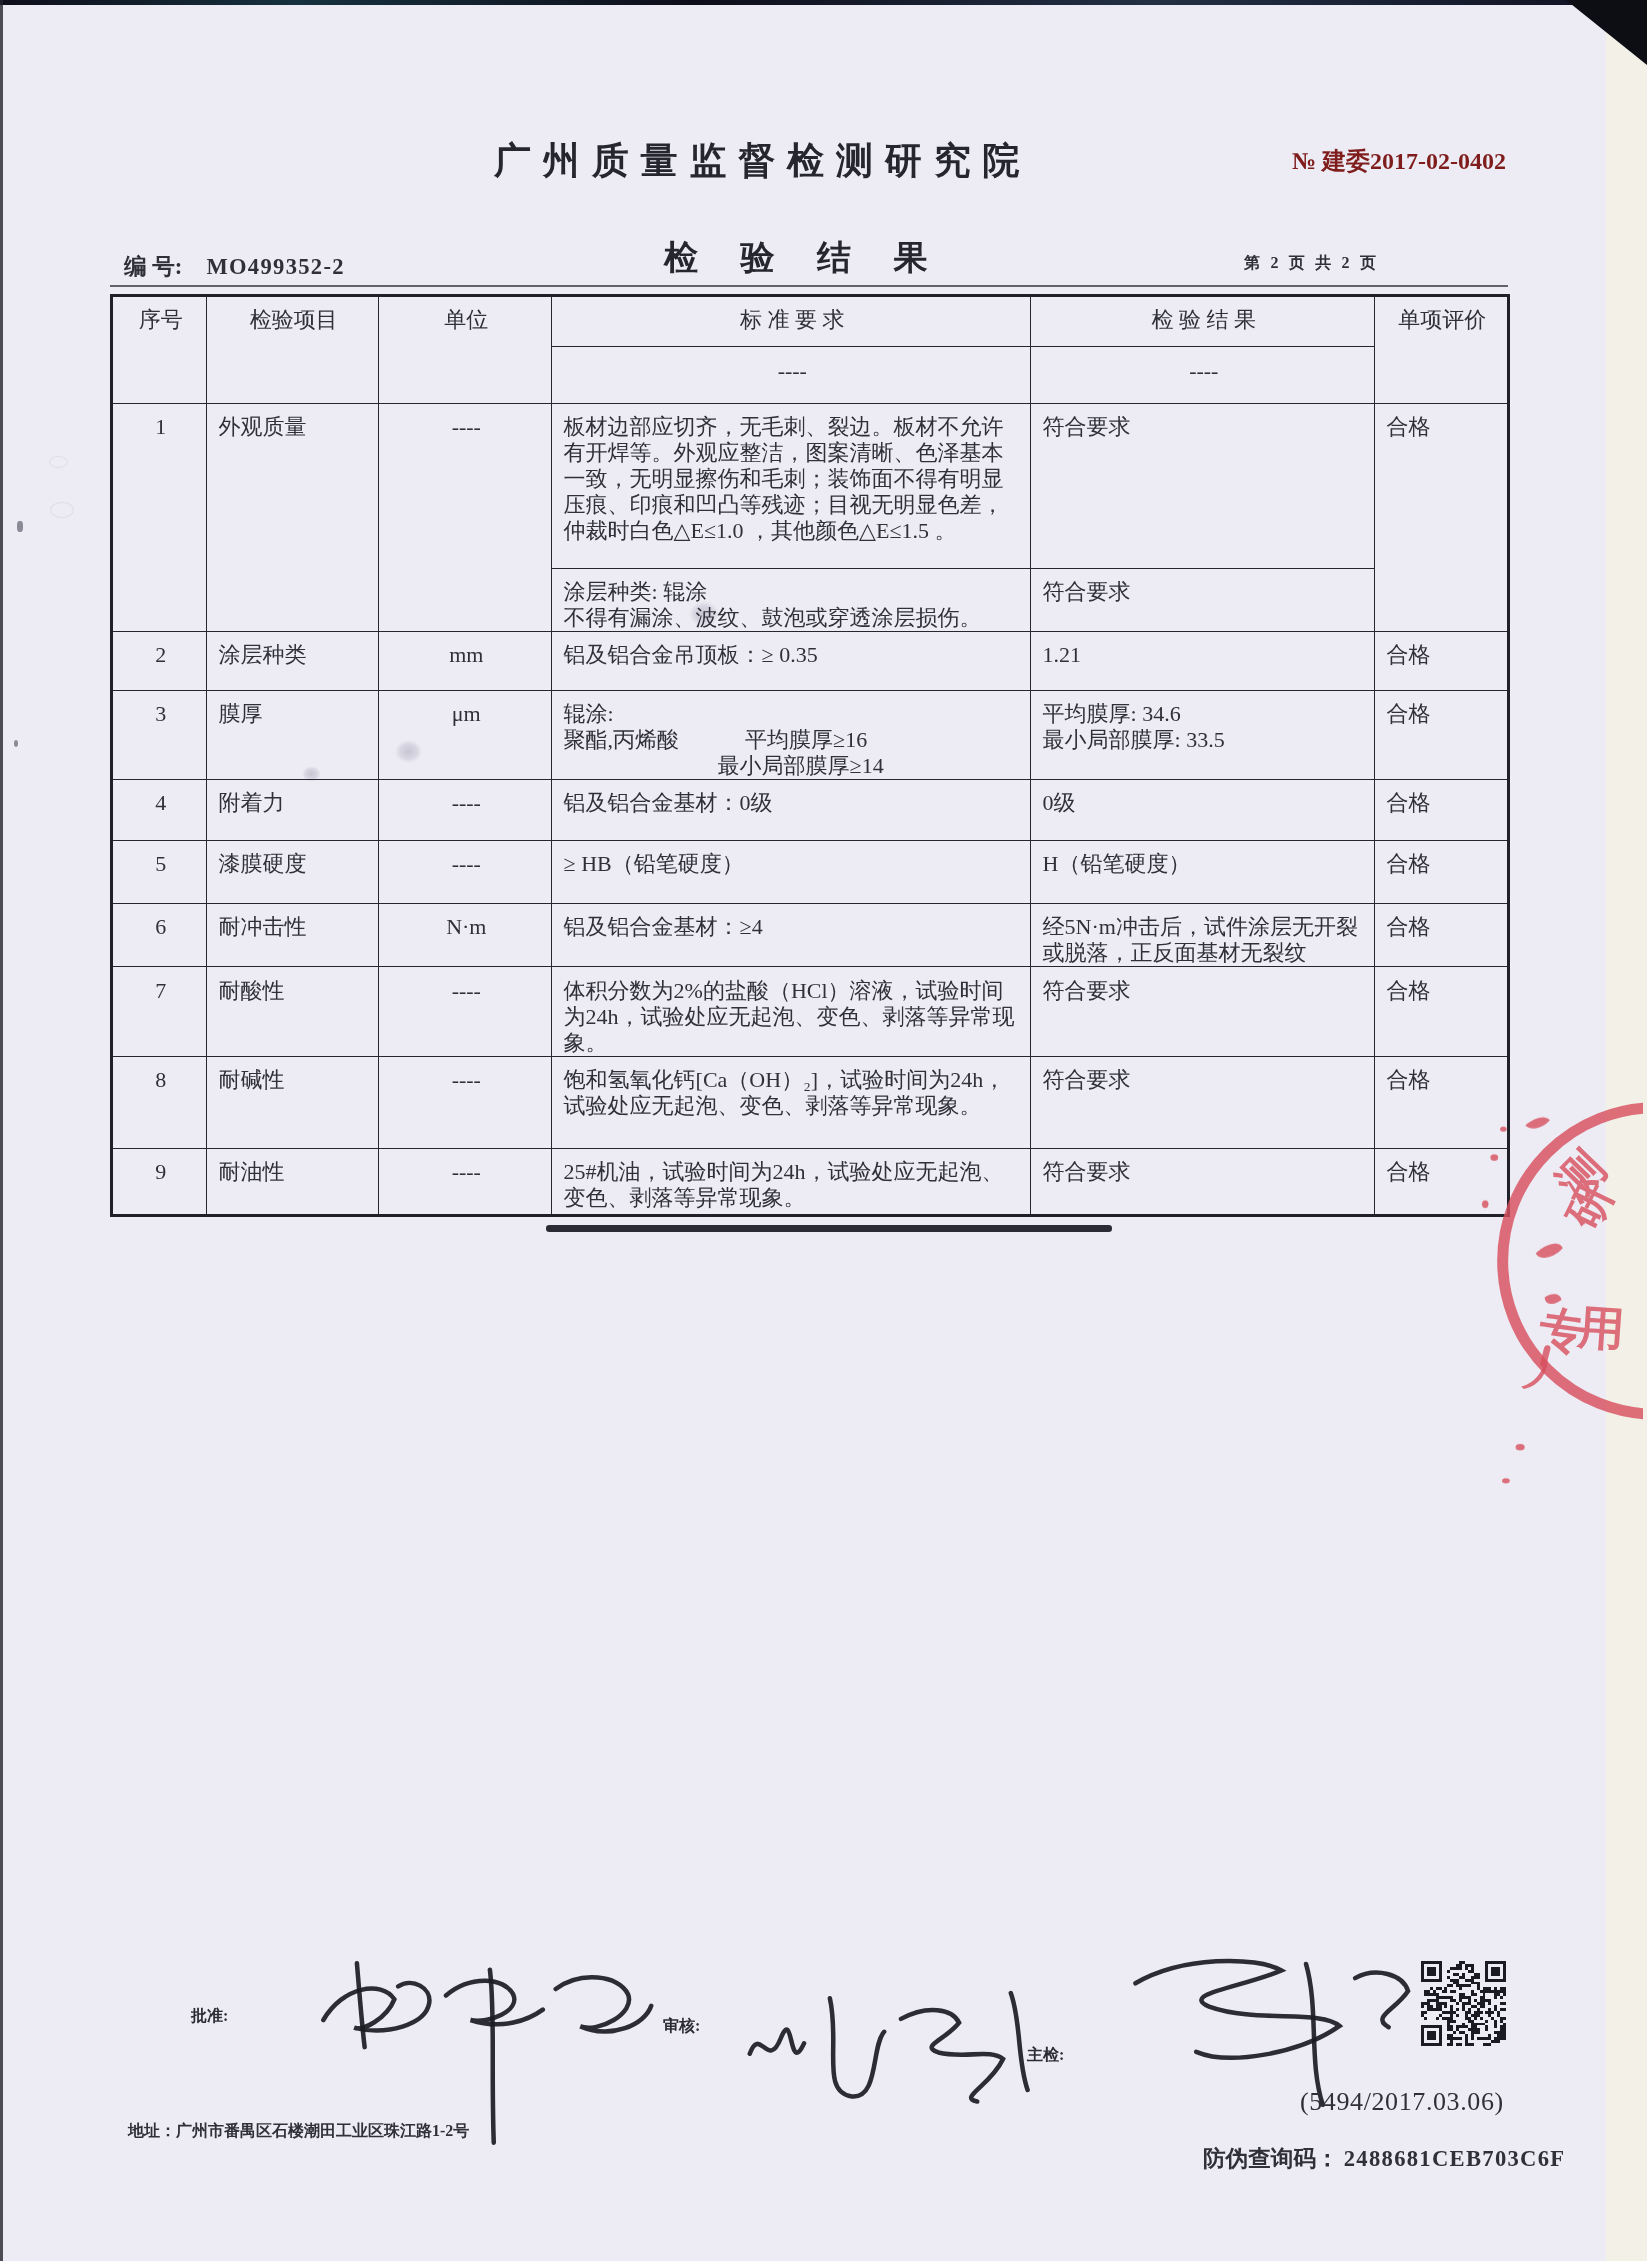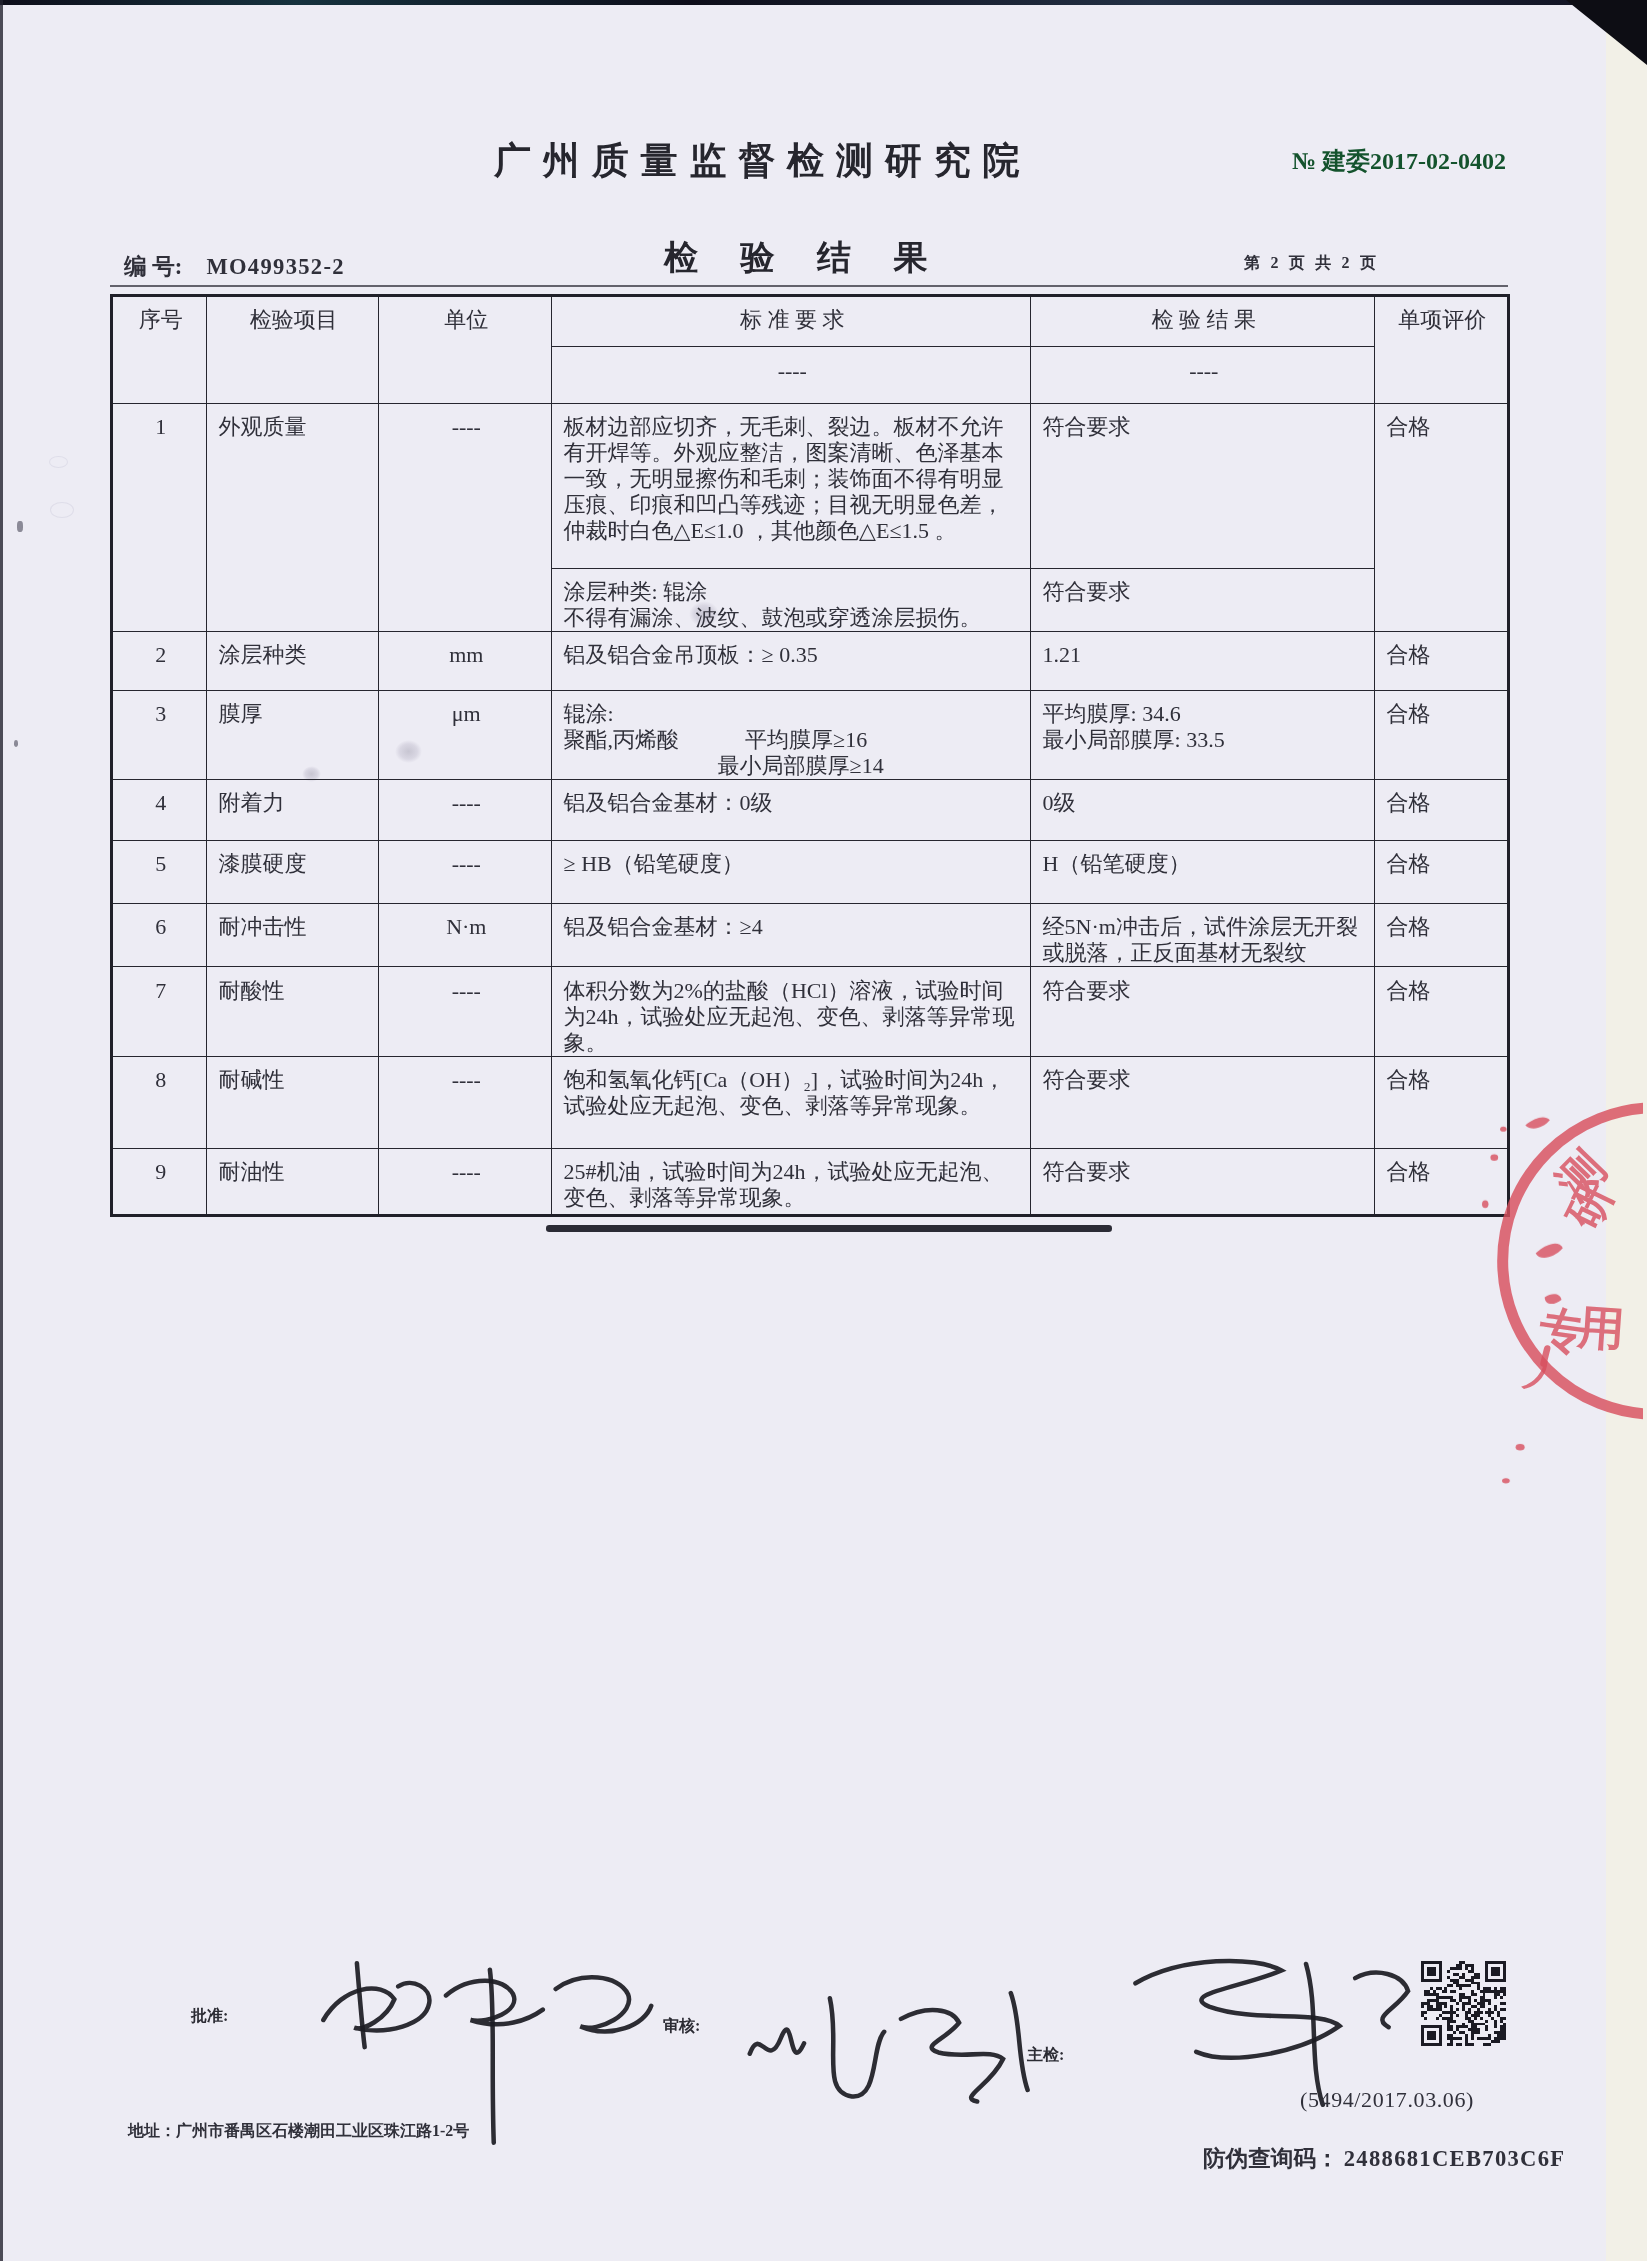--- a/index.html
+++ b/index.html
@@ -13,21 +13,21 @@
   .abs { position:absolute; }
   .paper { left:0; top:3.9px; width:1606px; height:2257px; background:#edecf4; }
   .edge-top { left:0; top:0; width:1647px; height:5.2px;
     background:linear-gradient(90deg,#0e0e1a 0%,#16323e 18%,#0e0e1a 42%,#233044 70%,#101020 100%); }
   .edge-left { left:0; top:0; width:3.2px; height:2261px; background:#23232e; opacity:.8; }
   .corner-tr { right:0; top:0; width:0; height:0;
     border-top:65px solid #0d0d14; border-left:81px solid transparent; }
 
   
   .institute { left:494px; top:136px; font-size:37px; font-weight:600; letter-spacing:1.3px; color:#26262e; }
-  .report-no { left:1292px; top:145px; font-size:24px; font-weight:600; color:#14532d; }
+  .report-no { left:1292px; top:145px; font-size:24px; font-weight:600; color:#7f1d1d; }
   .section-title { left:664px; top:235px; font-size:34px; font-weight:600; letter-spacing:17px; color:#26262e; }
   .serial { left:124px; top:251px; font-size:22.6px; font-weight:600; }
   .serial .v { margin-left:24px; letter-spacing:1.3px; }
   .page-info { left:1244px; top:253px; font-size:16px; letter-spacing:3.2px; font-weight:600; }
 
   
   .ghost-line { left:110px; top:285px; width:1398px; height:1.9px; background:#34343f; opacity:.75; }
   .table-wrap { left:110px; top:294px; }
   table.results { border-collapse:collapse; table-layout:fixed; width:1398px;
     border:3.2px solid #202029; }
@@ -51,21 +51,21 @@
   tr.r6 { height:63px; }
   tr.r7 { height:87px; }
   tr.r8 { height:92px; }
   tr.r9 { height:67px; }
 
   .sep-line { left:546px; top:1225px; width:566px; height:6.5px; background:#2b2b35; border-radius:3.2px; }
 
   
   .sig-label { font-size:16px; font-weight:700; color:#2b2b33; }
   .sig svg path { stroke:#1b1b22; stroke-width:7; fill:none; stroke-linecap:round; opacity:.92; }
-  .date-code { left:1300px; top:2087px; width:220px; font-size:22px; letter-spacing:0.6px; }
+  .date-code { left:1300px; top:2087px; width:220px; font-size:26px; letter-spacing:0.6px; }
   .anti { left:1203px; top:2143px; font-size:22.6px; font-weight:600; }
   .anti .v { letter-spacing:1.3px; margin-left:5.2px; }
   .address { left:128px; top:2121px; font-size:16px; font-weight:600; }
 
   
   .stamp { left:1480px; top:1067px; width:163px; height:417px; overflow:hidden; }
   .stamp text { font-family:"Liberation Serif","DejaVu Serif",serif; font-weight:700; }
 
   
   .smudge { border-radius:60% 45% 55% 50%; background:radial-gradient(closest-side,#a9a6b6,#c8c5d4 65%,rgba(200,197,212,0)); opacity:.55; }

